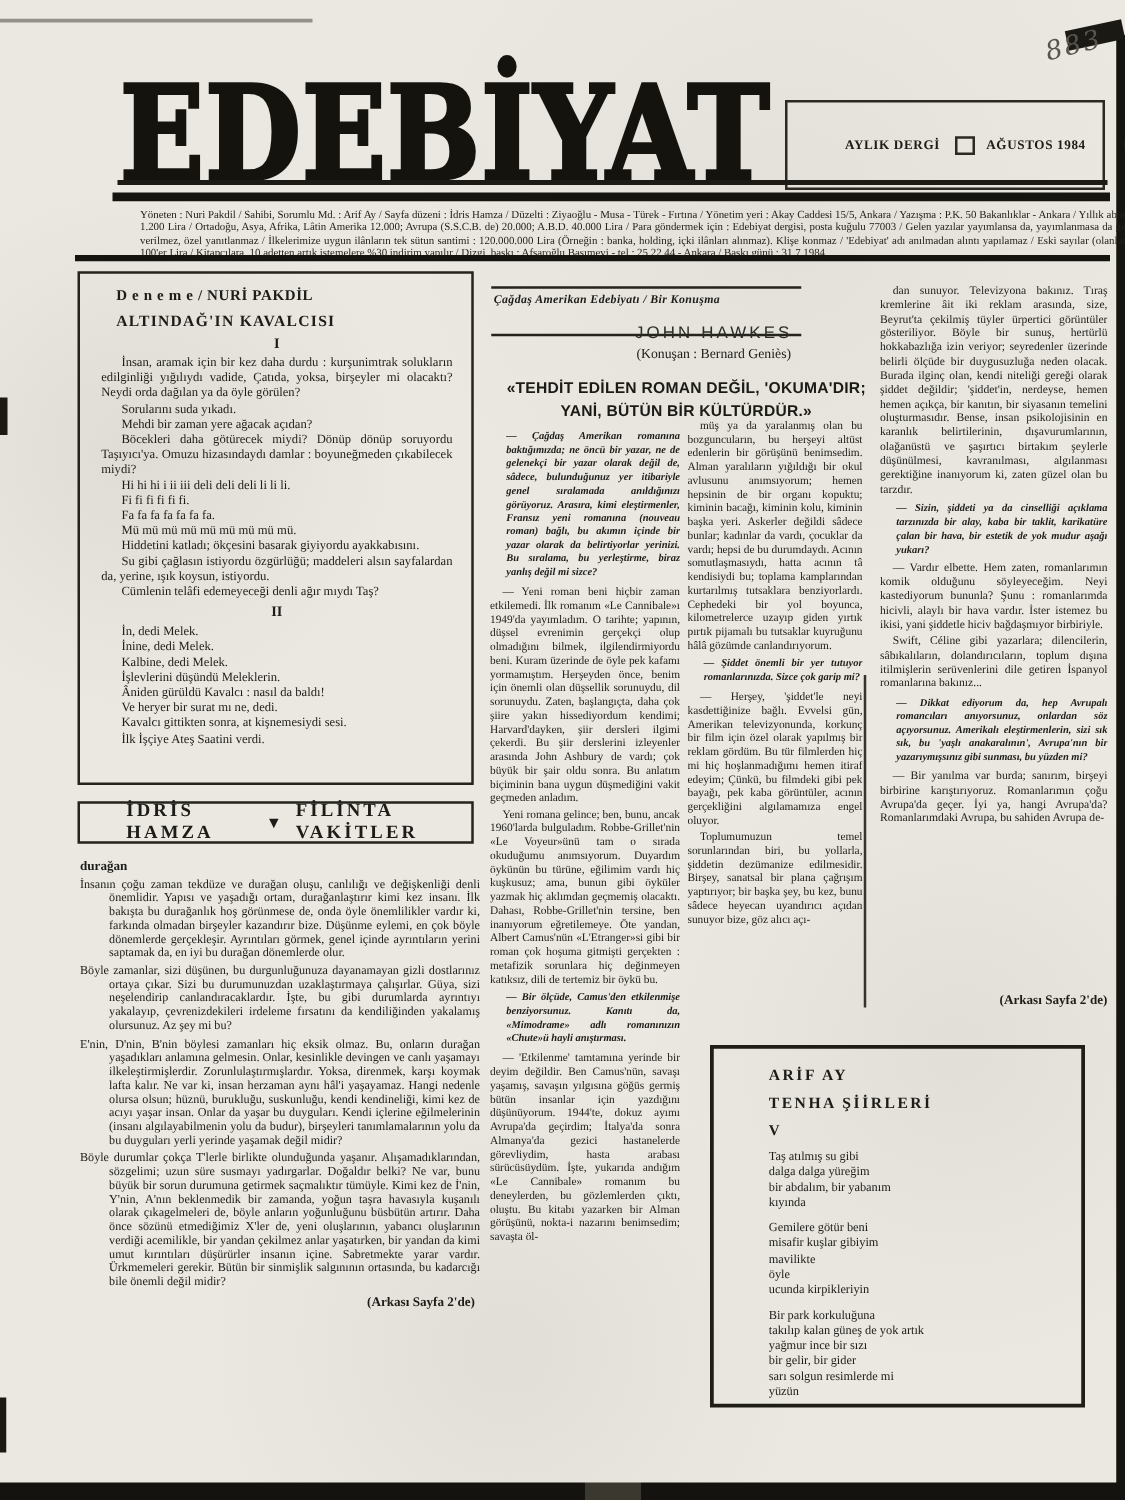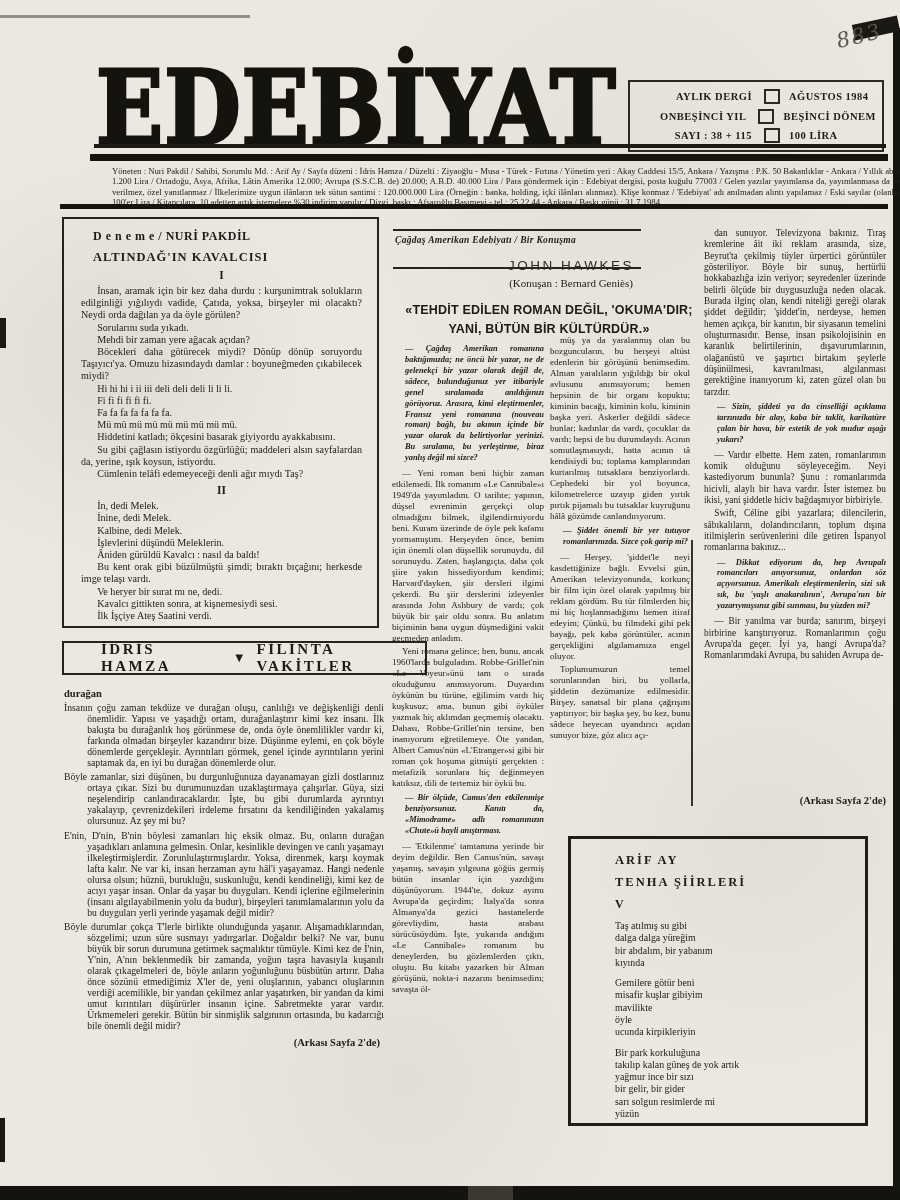--- a/index.html
+++ b/index.html
@@ -24,42 +24,42 @@
   .top-line{left:0;top:15px;width:250px;height:3px;background:rgba(40,38,30,.45);}
   .handwrite{left:836px;top:24px;font-family:"DejaVu Serif",serif;font-style:italic;
     font-size:21px;color:#5a554c;transform:rotate(-14deg);letter-spacing:2px;}
 
   
   .mast-title{left:96px;top:56px;font-family:"DejaVu Serif",serif;font-weight:bold;
     font-size:98px;line-height:1;letter-spacing:1px;color:#14130e;
     -webkit-text-stroke:3px #14130e;transform:scale(.9,1.06);transform-origin:left top;
     white-space:nowrap;}
   .info-box{left:628px;top:80px;width:256px;height:72px;border:2px solid #2a2923;
-    display:flex;flex-direction:column;justify-content:space-evenly;padding:2px 6px;box-sizing:border-box;}
+    display:flex;flex-direction:row;justify-content:space-evenly;padding:2px 6px;box-sizing:border-box;}
   .info-row{display:flex;align-items:center;}
   .info-left{width:116px;text-align:right;font-weight:bold;font-size:10.5px;letter-spacing:.5px;}
   .cbox{width:12px;height:11px;border:2px solid #2a2923;margin:0 9px 0 12px;flex:0 0 auto;}
   .info-right{font-weight:bold;font-size:10.5px;letter-spacing:.5px;white-space:nowrap;}
 
   .rule1{left:94px;top:144px;width:792px;height:4px;background:#1c1b16;}
   .rule2{left:90px;top:154px;width:798px;height:7px;background:#15140f;}
   .imprint{left:112px;top:166px;width:794px;font-size:8.7px;line-height:1.2;
     text-align:justify;color:#24221c;}
   .rule3{left:60px;top:204px;width:828px;height:5px;background:#15140f;}
 
   
   .deneme-box{left:62px;top:217px;width:317px;height:411px;border:2px solid #24231d;
     padding:10px 15px 6px 17px;box-sizing:border-box;overflow:hidden;}
   .deneme-kicker{font-weight:bold;font-size:12px;letter-spacing:.5px;margin:0 0 6px 12px;}
   .deneme-title{font-weight:bold;font-size:12.5px;letter-spacing:1px;margin:0 0 4px 12px;}
   .roman{ text-align:center;font-weight:bold;font-size:11.5px;margin:4px 0;}
   .deneme-box p{margin:0;font-size:10.1px;line-height:1.21;text-align:justify;text-indent:1.6em;}
 
   
-  .fil-header{left:62px;top:641px;width:365px;height:34px;border:2px solid #24231d;
+  .fil-header{left:62px;top:641px;width:317px;height:34px;border:2px solid #24231d;
     box-sizing:border-box;display:flex;align-items:center;justify-content:center;gap:11px;
     font-weight:bold;font-size:15px;letter-spacing:2.5px;padding-left:37px;}
   .fil-tri{font-size:13px;letter-spacing:0;}
   .fil-body{left:64px;top:688px;width:320px;height:430px;overflow:hidden;}
   .fil-lead{font-size:10.5px;font-weight:bold;margin:0 0 3px;}
   .fil-body p{margin:0 0 3px;font-size:9.7px;line-height:1.14;text-align:justify;
     margin-left:2.4em;text-indent:-2.4em;}
   .fil-cont{text-align:right;font-weight:bold;font-size:10.5px;margin-top:6px;padding-right:4px;}
 
   
@@ -149,21 +149,20 @@
         <p>Su gibi çağlasın istiyordu özgürlüğü; maddeleri alsın sayfalardan da, yerine, ışık koysun, istiyordu.</p>
         <p>Cümlenin telâfi edemeyeceği denli ağır mıydı Taş?</p>
       </div>
     <div class="roman">II</div>
     <div>
         <p>İn, dedi Melek.</p>
         <p>İnine, dedi Melek.</p>
         <p>Kalbine, dedi Melek.</p>
         <p>İşlevlerini düşündü Meleklerin.</p>
         <p>Âniden gürüldü Kavalcı : nasıl da baldı!</p>
-        <p>Bu kent orak gibi büzülmüştü şimdi; bıraktı bıçağını; herkesde imge telaşı vardı.</p>
         <p>Ve heryer bir surat mı ne, dedi.</p>
         <p>Kavalcı gittikten sonra, at kişnemesiydi sesi.</p>
         <p>İlk İşçiye Ateş Saatini verdi.</p>
       </div>
   </div>
 
   <div class="abs fil-header">
     <span>İDRİS HAMZA</span>
     <span class="fil-tri">▼</span>
     <span>FİLİNTA VAKİTLER</span>

